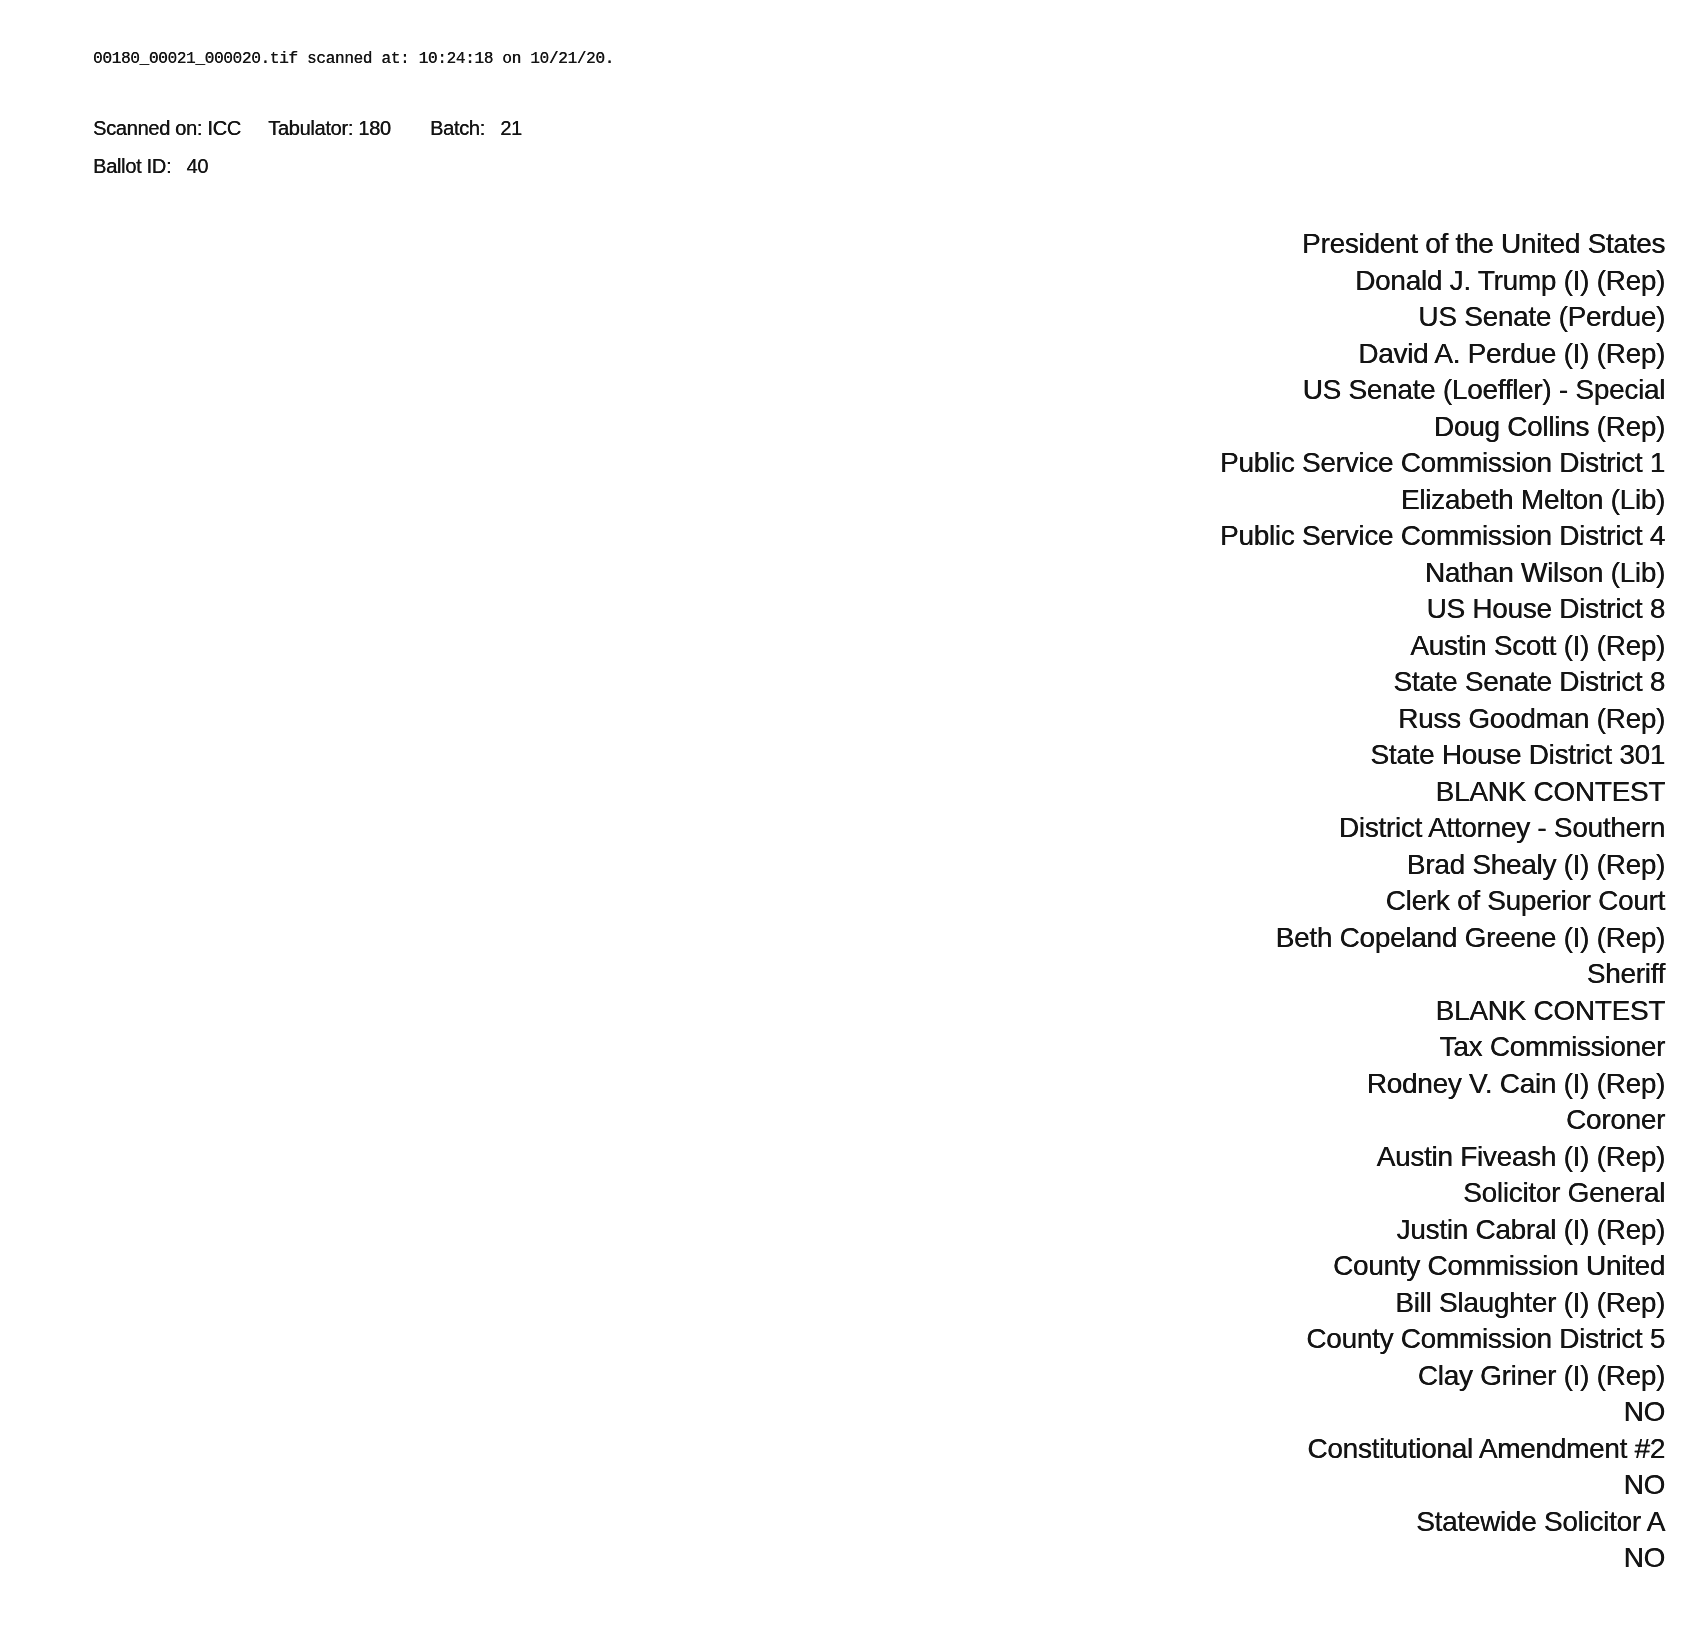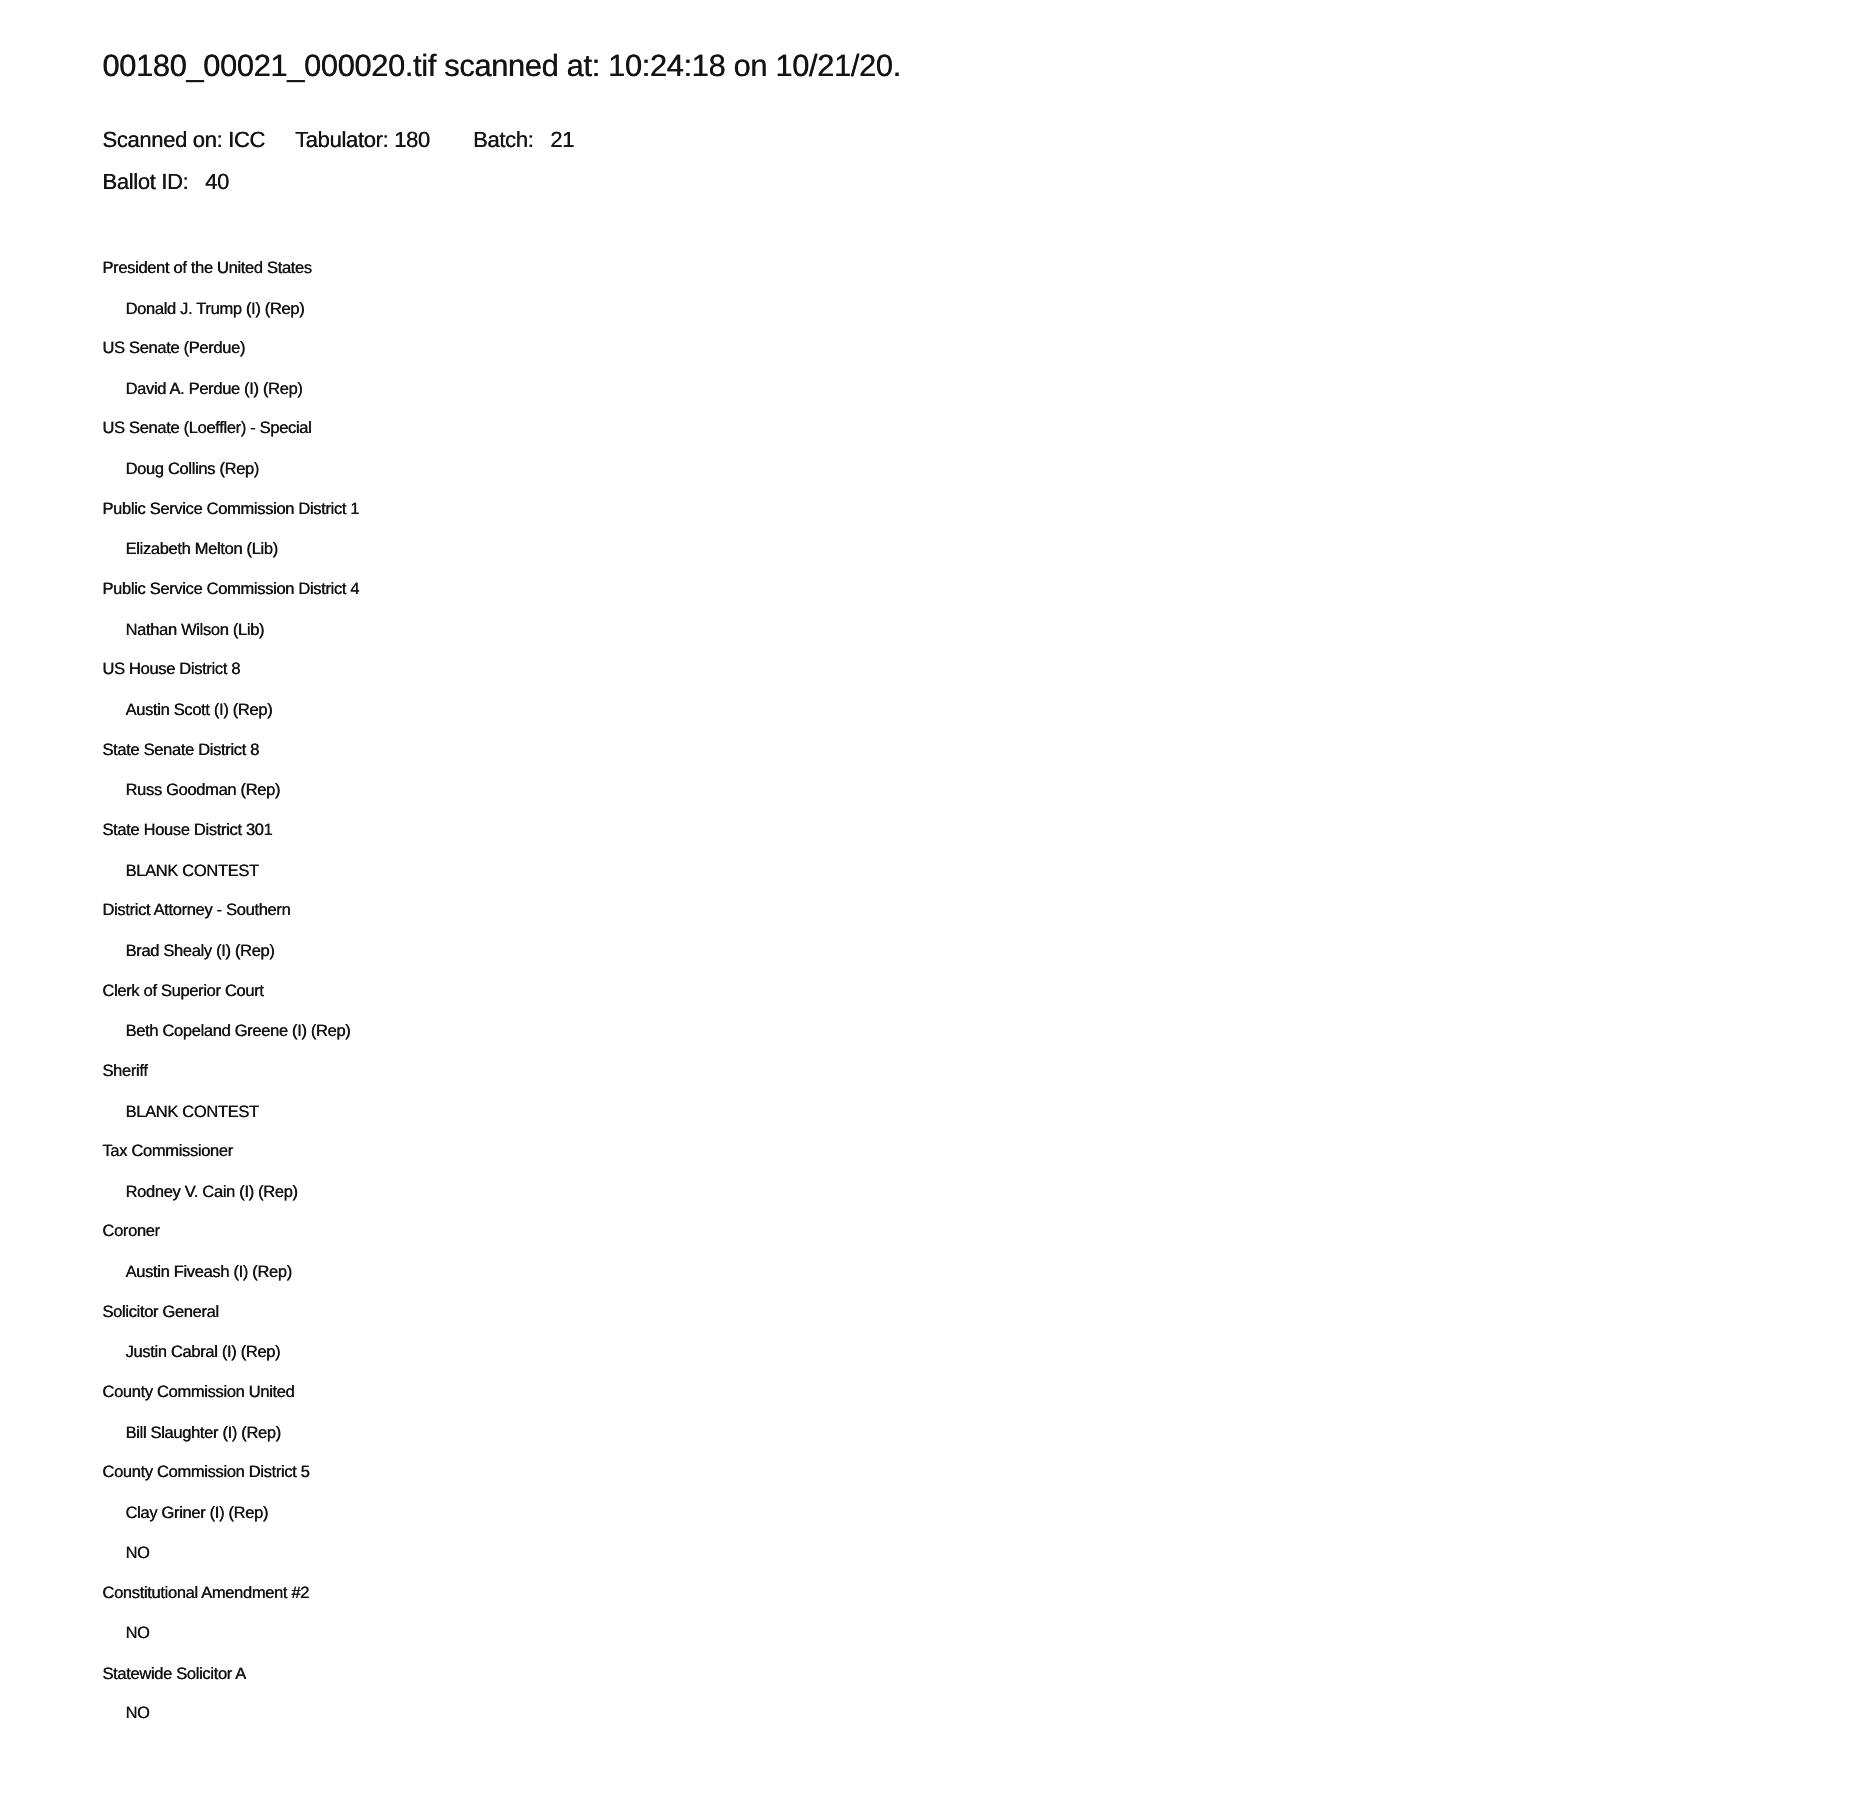--- a/index.html
+++ b/index.html
@@ -21,38 +21,40 @@
     width: 1705px;
     height: 1648px;
     background: #ffffff;
     box-sizing: border-box;
     padding: 47px 40px 0 93px;
     
     text-shadow: 0.35px 0 0 currentColor;
     letter-spacing: -0.3px;
   }
   .file-line {
-    font-size: 28px;
+    font-size: 16px;
     line-height: 25px;
     margin: 0 0 37px 0;
     white-space: nowrap;
+    font-family: Liberation Mono, monospace;
   }
   .scan-line,
   .ballot-line {
     font-size: 20px;
     line-height: 38px;
     white-space: nowrap;
   }
   .gap-md { margin-left: 22px; }
   .gap-lg { margin-left: 34px; }
   .val-sp { margin-left: 10px; }
   .contest-list {
     margin-top: 41px;
-    font-size: 15px;
+    font-size: 28px;
     line-height: 36.5px;
+    text-align: right;
   }
   .contest-name {
     white-space: nowrap;
   }
   .contest-selection {
     padding-left: 21px;
     white-space: nowrap;
   }
 </style>
 </head>

